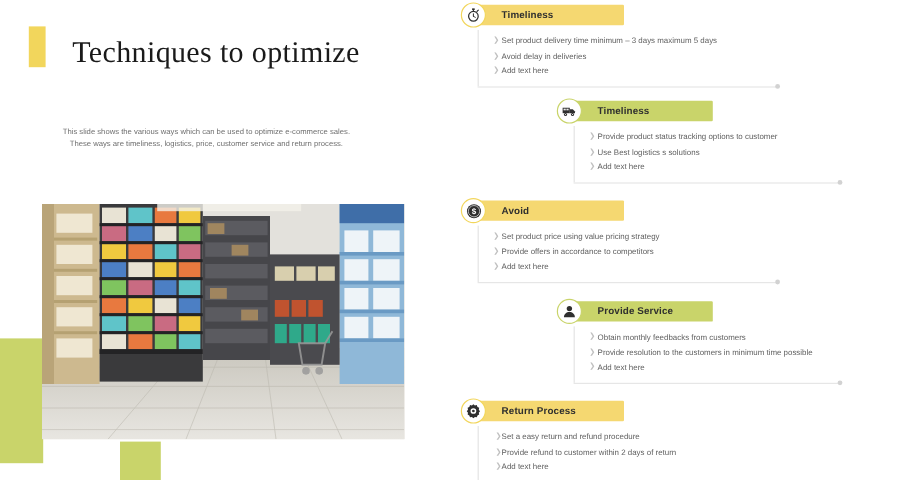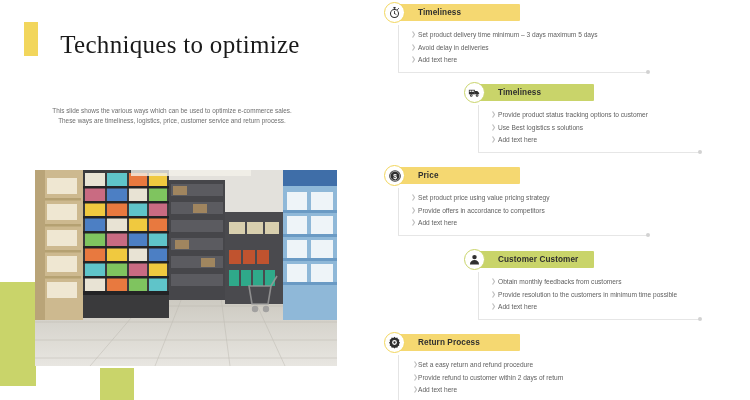--- a/index.html
+++ b/index.html
@@ -405,21 +405,21 @@
   <div class="card" id="card-price" style="left:24px; top:167px; width:320px;">
     <div class="card-head">
       <div class="card-head-bar" style="width:122px; background:#f5d871;"></div>
       <div class="card-icon">
         <svg width="14" height="14" viewBox="0 0 24 24">
           <circle cx="12" cy="12" r="10" fill="#2f2f2f"></circle>
           <circle cx="12" cy="12" r="8.1" fill="none" stroke="#ffffff" stroke-width="0.9"></circle>
           <text x="12" y="16.6" font-family="Liberation Sans, sans-serif" font-size="11.5" font-weight="bold" fill="#ffffff" text-anchor="middle">$</text>
         </svg>
       </div>
-      <div class="card-title">Price</div>
+      <div class="card-title">Avoid</div>
     </div>
     <div class="card-body">
       <div class="bullet-row">
         <span class="bullet-chev">❯</span>
         <span class="bullet-text">Set product  price using value  pricing  strategy</span>
       </div>
       <div class="bullet-row">
         <span class="bullet-chev">❯</span>
         <span class="bullet-text">Provide  offers in accordance  to competitors</span>
       </div>
@@ -435,21 +435,21 @@
 
   <div class="card" id="card-customer-service" style="left:104px; top:251px; width:290px;">
     <div class="card-head">
       <div class="card-head-bar" style="width:116px; background:#c9d46a;"></div>
       <div class="card-icon olive">
         <svg width="13" height="13" viewBox="0 0 24 24">
           <circle cx="12" cy="7.6" r="4.1" fill="#2f2f2f"></circle>
           <path d="M3.6 21 c0-5 3.8-8 8.4-8 s8.4 3 8.4 8 z" fill="#2f2f2f"></path>
         </svg>
       </div>
-      <div class="card-title">Customer Customer</div>
+      <div class="card-title">Provide Service</div>
     </div>
     <div class="card-body">
       <div class="bullet-row">
         <span class="bullet-chev">❯</span>
         <span class="bullet-text">Obtain  monthly feedbacks from customers</span>
       </div>
       <div class="bullet-row">
         <span class="bullet-chev">❯</span>
         <span class="bullet-text">Provide  resolution to the customers in minimum time possible</span>
       </div>

